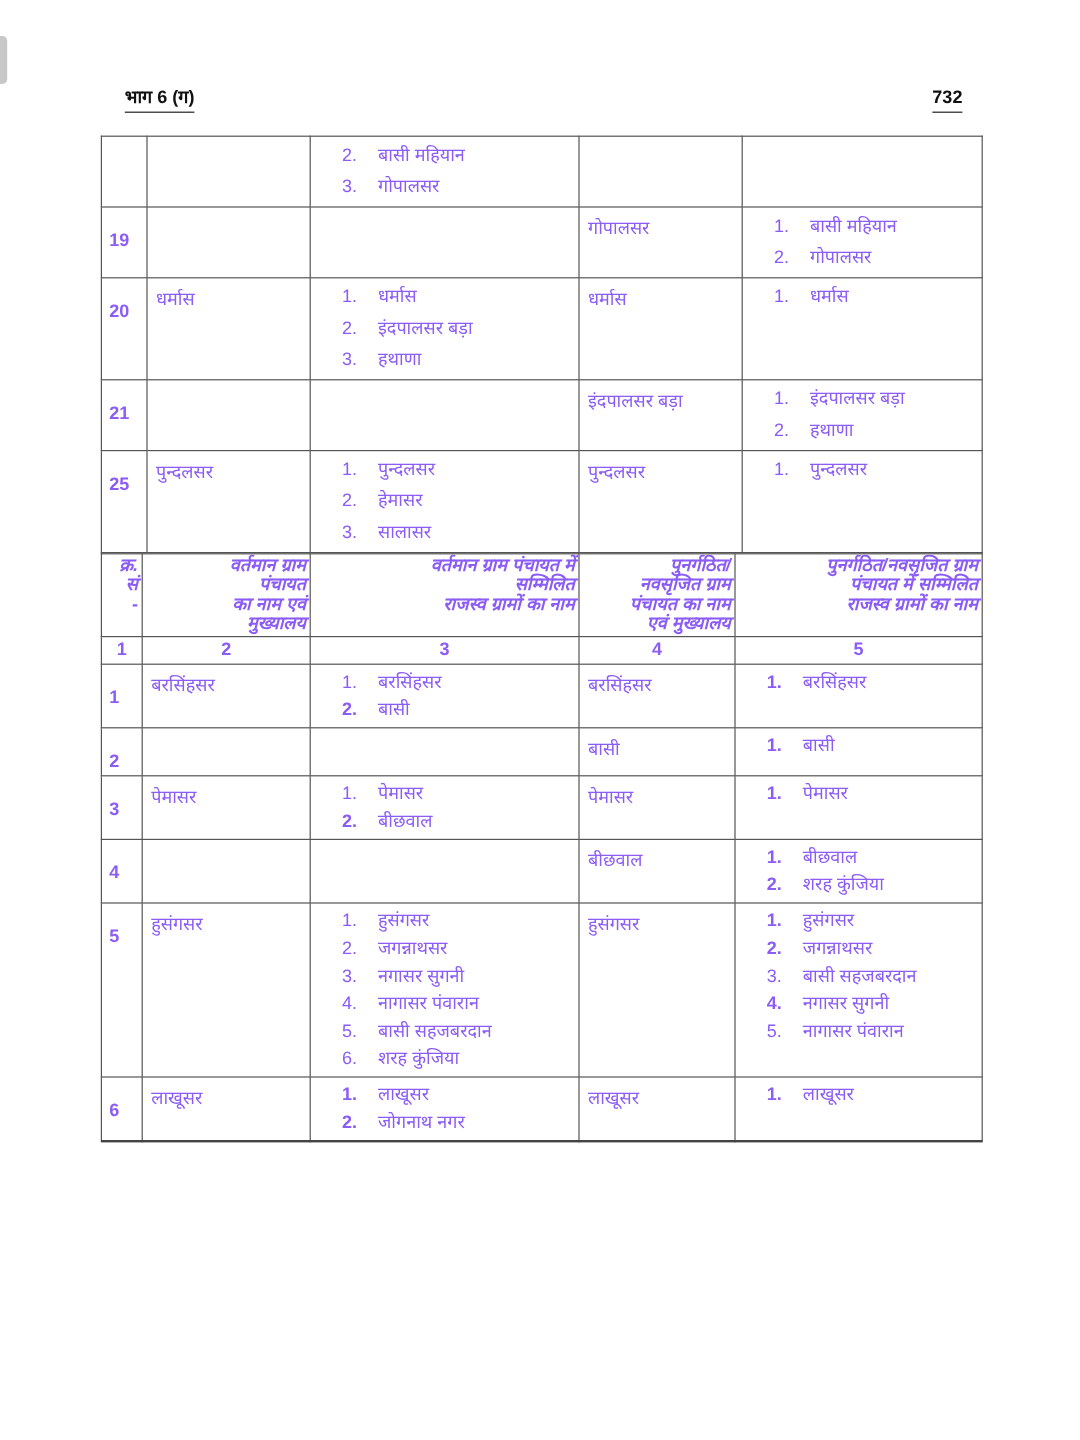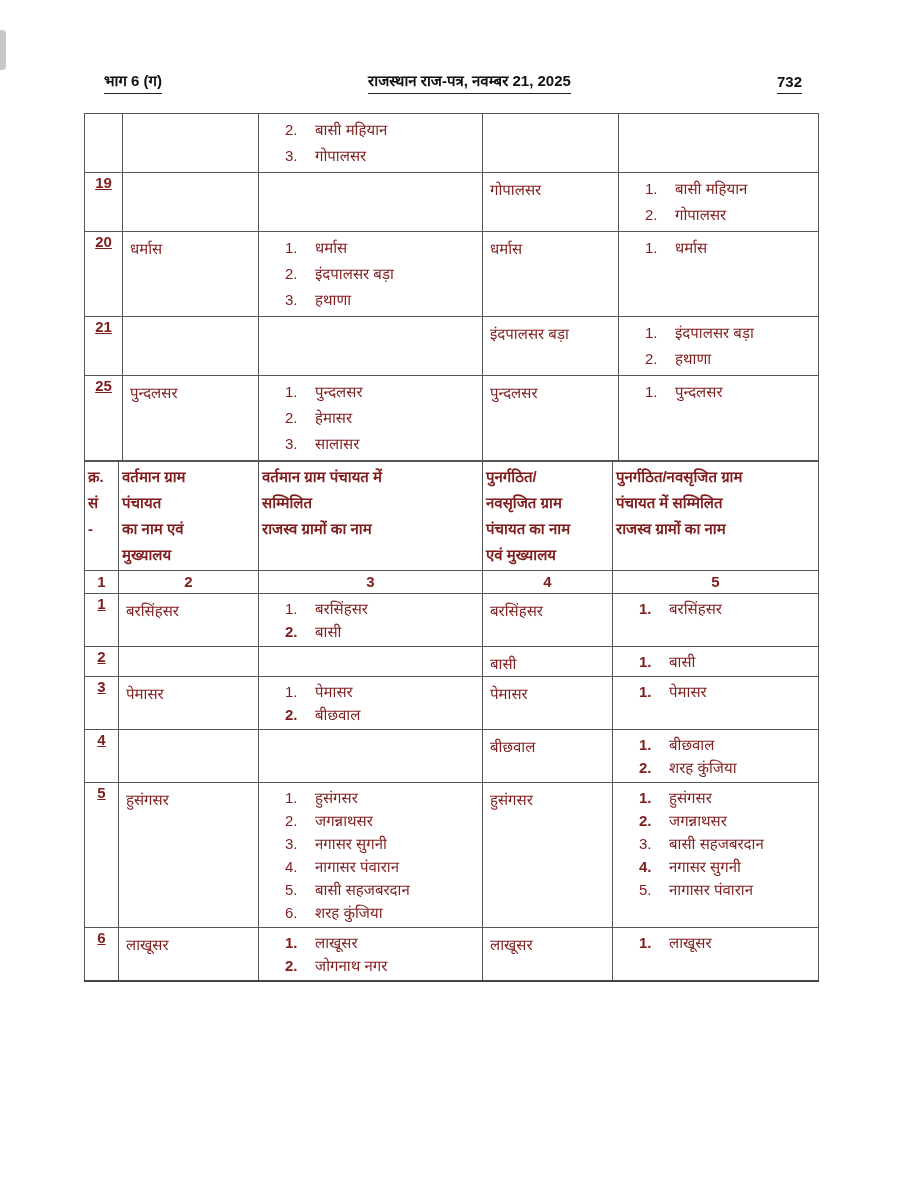--- a/index.html
+++ b/index.html
@@ -9,45 +9,44 @@
   .smudge{position:absolute;left:0;top:30px;width:6px;height:40px;
           background:#9a9a9a;opacity:.55;border-radius:0 4px 4px 0;}
   .header{position:absolute;top:70px;left:84px;width:734px;
           display:flex;justify-content:space-between;align-items:flex-end;
           font-size:15px;font-weight:bold;}
   .header .h-left{margin-left:20px;}
   .header .h-right{margin-right:16px;}
   .header span{border-bottom:1.5px solid #222;padding-bottom:3px;}
   .content{position:absolute;top:113px;left:84px;width:734px;}
   table{border-collapse:collapse;table-layout:fixed;width:734px;
-        font-size:15px;color:#7f1d1d;}
+        font-size:15px;color:#8b5cf6;}
   td{border:1px solid #555;vertical-align:top;padding:3px 6px;
      overflow:hidden;}
-  td.sn{text-align:center;font-weight:bold;padding-top:1px;text-decoration:underline;}
+  td.sn{text-align:left;font-weight:bold;padding-top:19px;}
   td.gp{padding-top:6px;padding-left:7px;}
   td.vl{padding-left:26px;}
   .t1 .li{line-height:26px;}
   .t2 .li{line-height:23px;}
   .num{display:inline-block;min-width:30px;}
   .num.b{font-weight:bold;}
-  .t2 td.hd{font-weight:bold;text-align:left;white-space:pre-line;
-            line-height:26px;padding:2px 3px;}
+  .t2 td.hd{font-weight:bold;text-align:right;white-space:pre-line;
+            line-height:16px;padding:2px 3px;font-style:italic;}
   .t2 td.nr{font-weight:bold;text-align:center;line-height:18px;padding:2px;}
   .section-title{font-weight:bold;font-size:15px;margin:27px 0 13px 0;}
   .t2{border-bottom:2px solid #444;}
 </style>
 </head>
 <body>
 
 <div class="page">
   <div class="smudge"></div>
 
   <div class="header">
     <span class="h-left">भाग 6 (ग)</span>
-    <span class="h-center">राजस्थान राज-पत्र, नवम्बर 21, 2025</span>
     <span class="h-right">732</span>
   </div>
 
   <div class="content">
     <table class="t1" id="table1">
       <colgroup>
           <col style="width:38px">
           <col style="width:136px">
           <col style="width:224px">
           <col style="width:136px">

